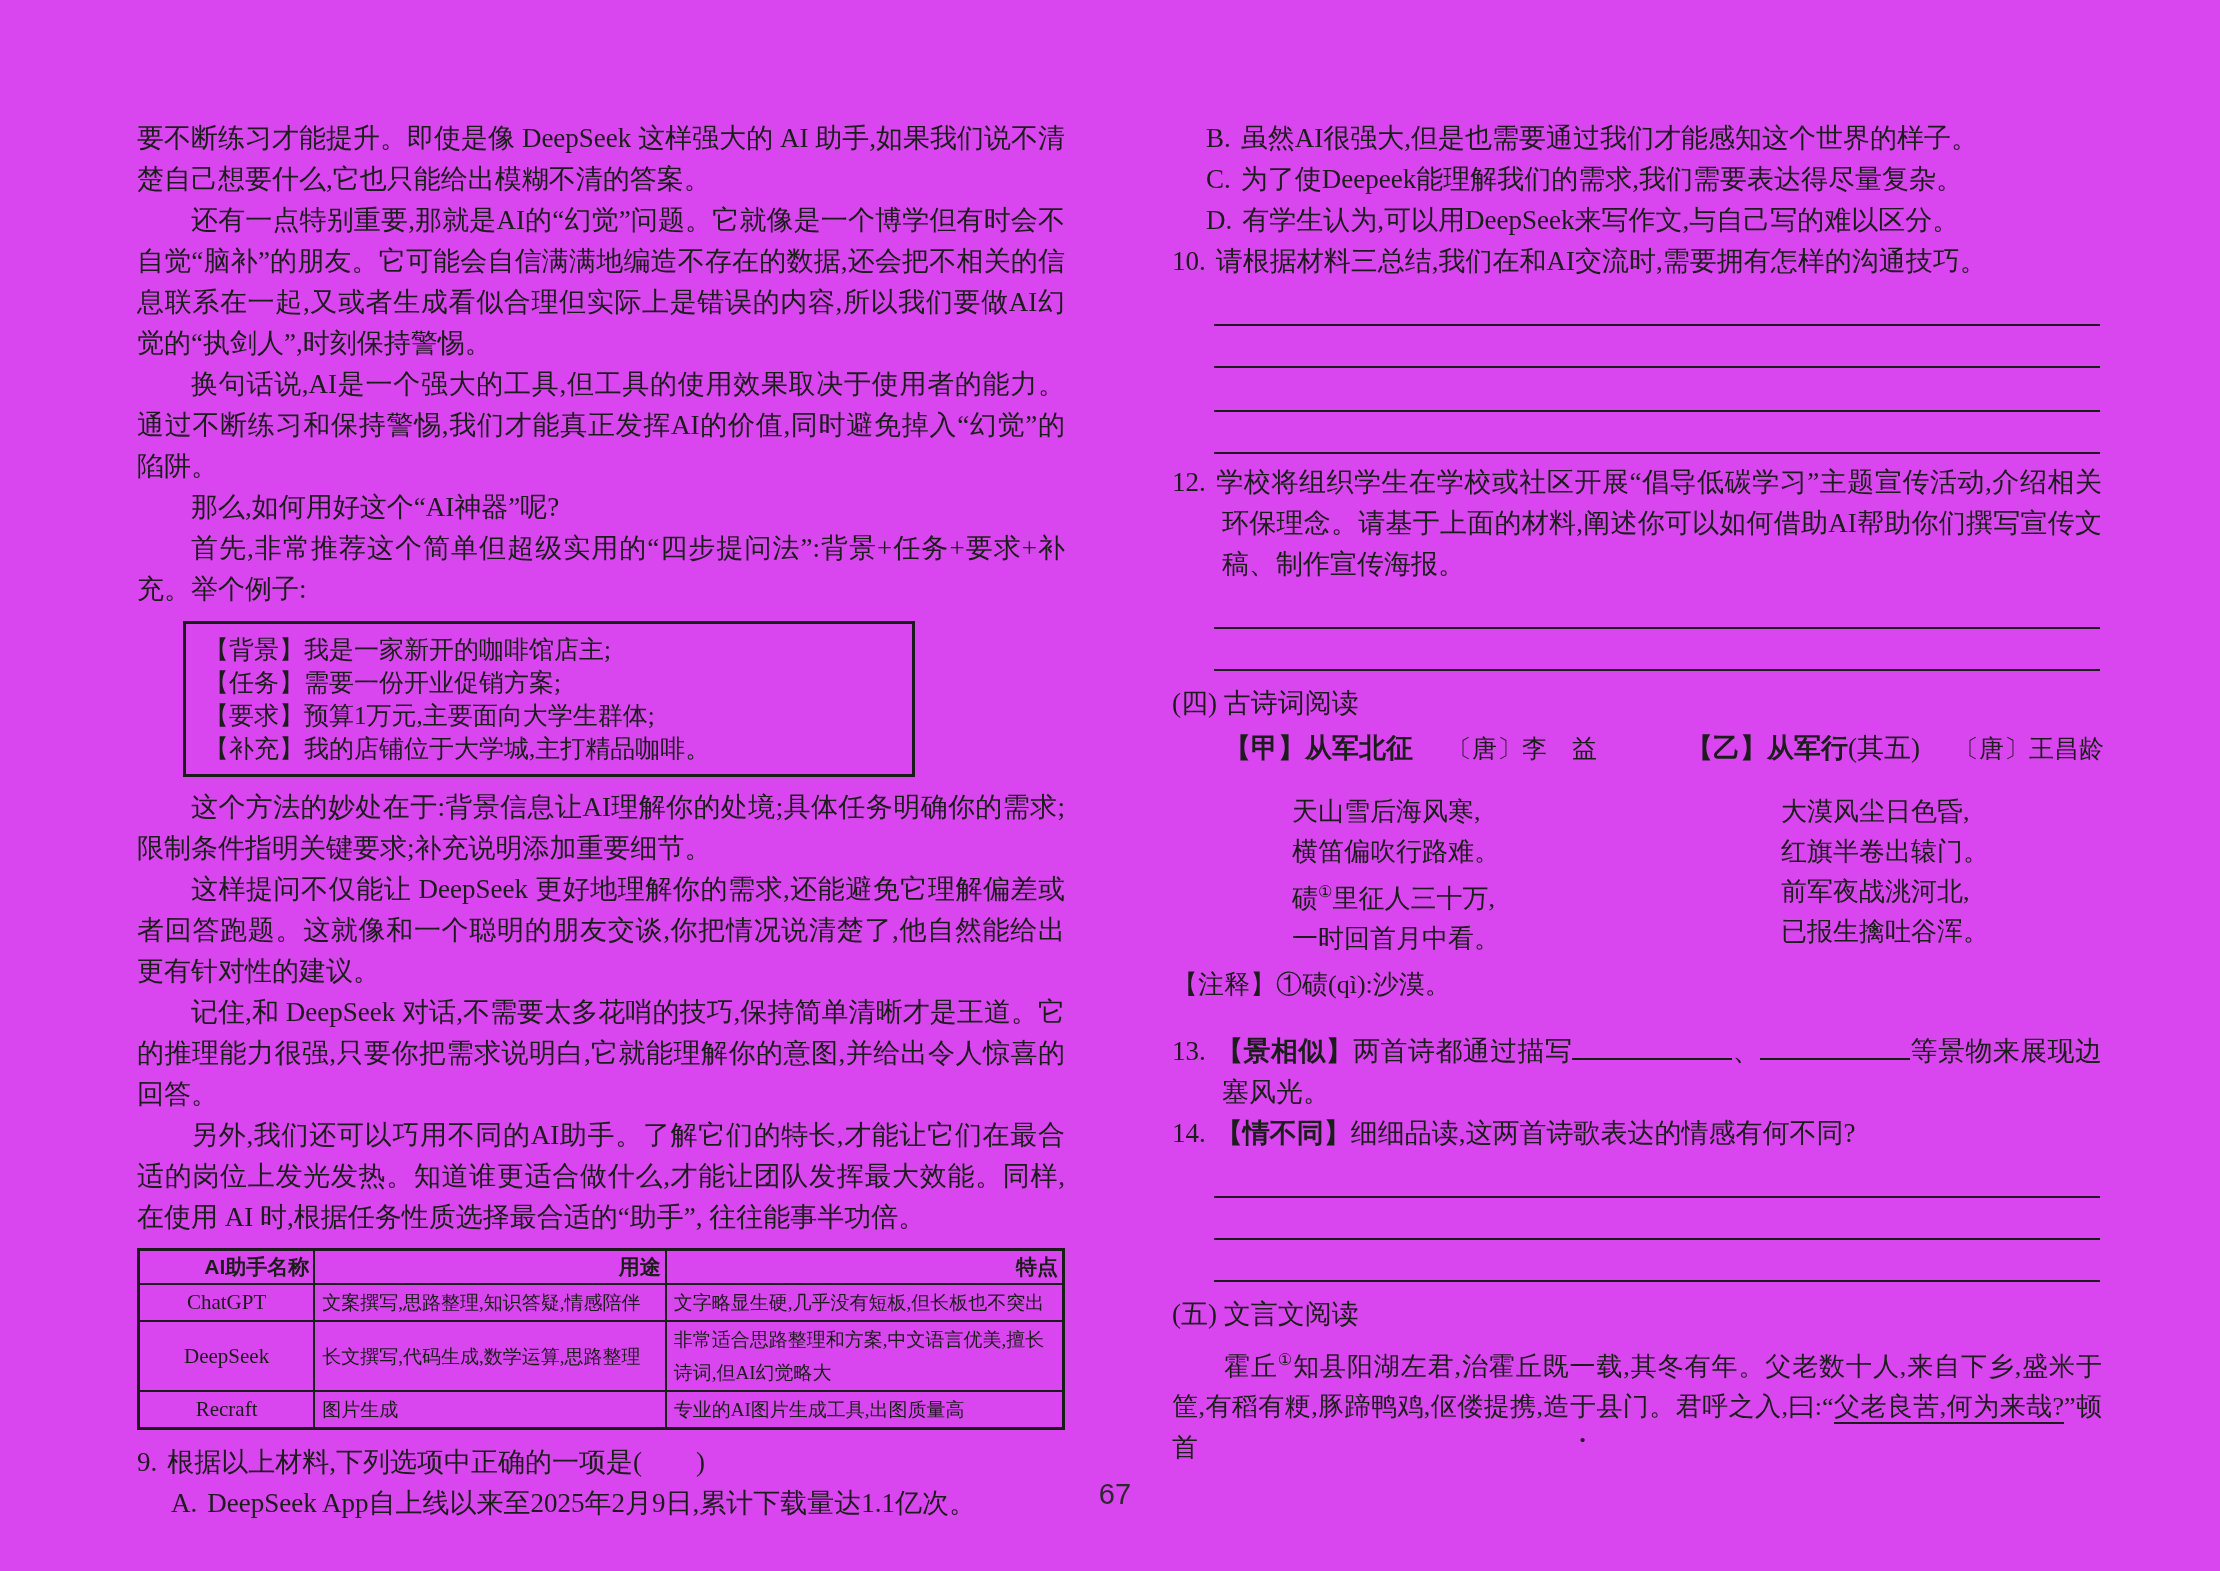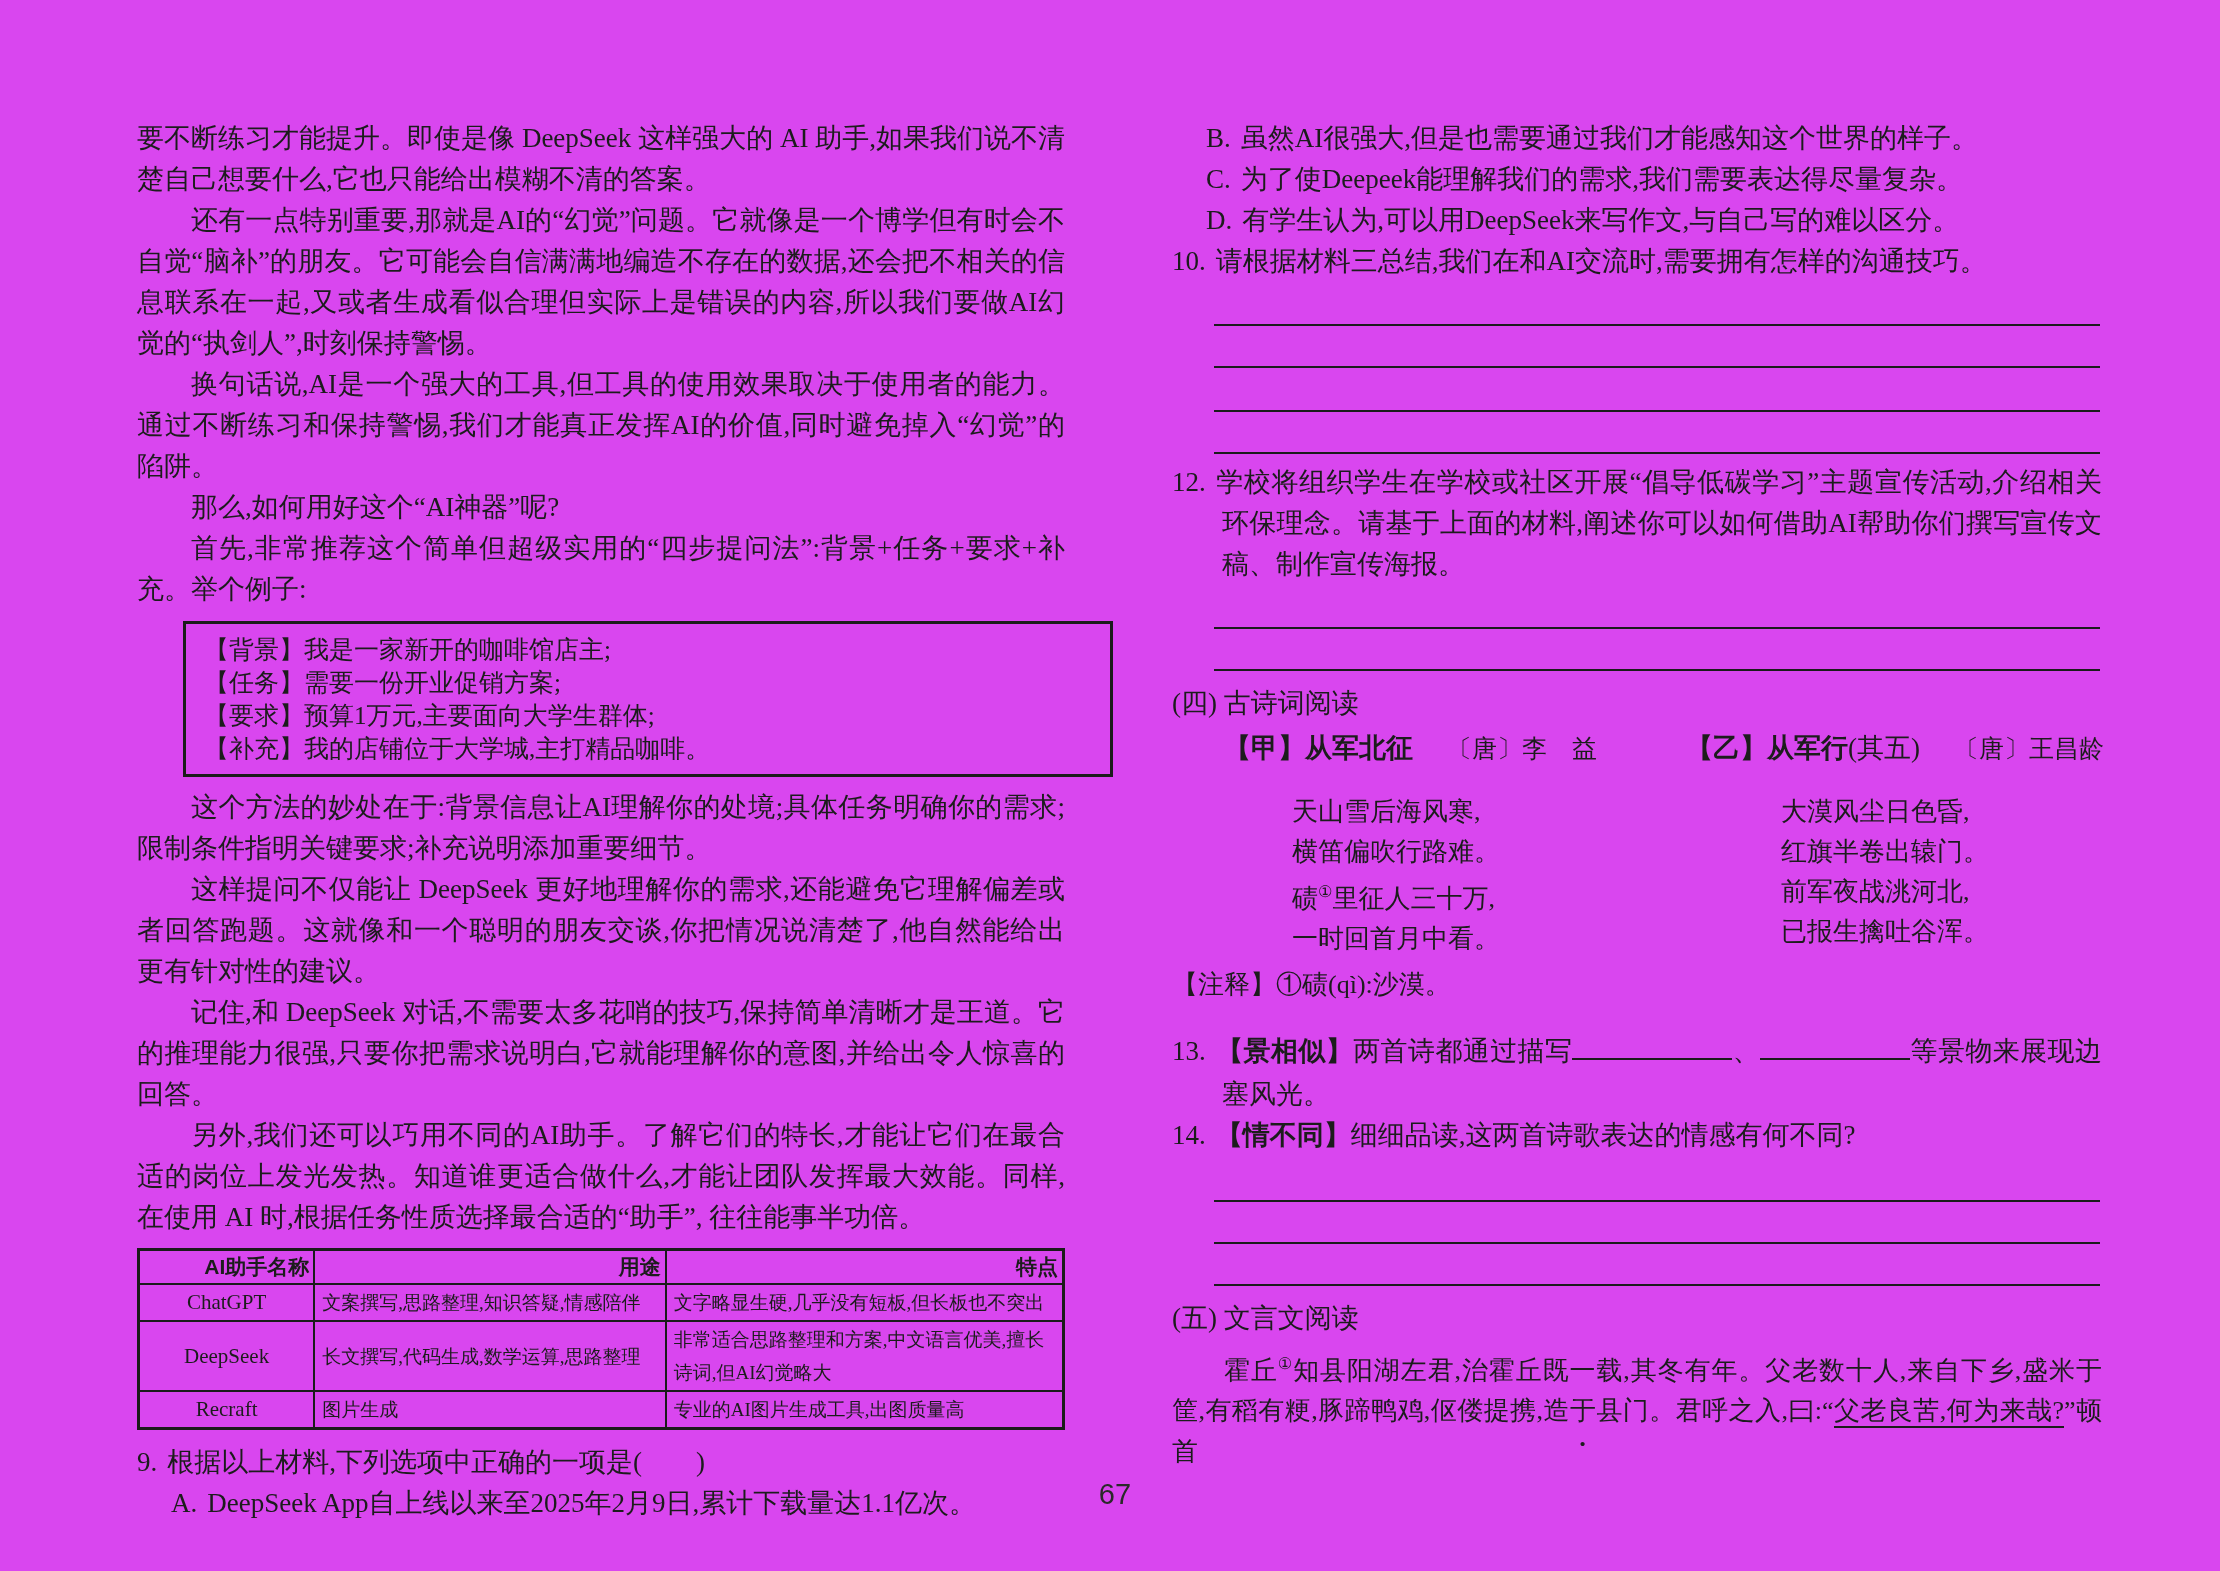--- a/index.html
+++ b/index.html
@@ -10,21 +10,21 @@
     padding-left:33px;
   }
   .col{position:absolute;top:118px;}
   .col-left{left:137px;width:928px;}
   .col-right{left:1172px;width:930px;}
   p.body{margin:0;font-size:27px;line-height:41px;text-align:justify;}
   p.indent{text-indent:2em;}
   
   .example-box{
     box-sizing:border-box;border:3px solid #1b1b1b;margin:11px 0 10px 46px;
-    width:930px;padding:9px 18px;
+    width:732px;padding:9px 18px;
   }
   .box-line{margin:0;font-size:25px;line-height:33px;}
   
   table.ai-table{
     width:100%;border-collapse:collapse;margin-top:10px;
     border:3px solid #1b1b1b;table-layout:fixed;
   }
   .ai-table th,.ai-table td{border:2px solid #1b1b1b;}
   .ai-table th{
     font-family:"Liberation Sans","DejaVu Sans",sans-serif;
@@ -33,21 +33,21 @@
   .ai-table td{font-size:19px;line-height:33px;padding:1px 7px;text-align:left;vertical-align:middle;}
   .ai-table td.cell-name{text-align:center;font-size:21px;font-family:"Liberation Serif","DejaVu Serif",serif;}
   .cw1{width:19%;} .cw2{width:38%;} .cw3{width:43%;}
   
   .qline{margin:0;font-size:27px;line-height:41px;}
   .q9{margin-top:12px;}
   .optA{margin-left:34px;}
   .opt{margin-left:34px;}
   .qitem{margin:0;font-size:27px;line-height:41px;padding-left:50px;text-indent:-50px;text-align:justify;}
   .qnum{margin-right:10px;}
-  .qtag{font-family:Liberation Mono, monospace;font-weight:bold;}
+  .qtag{font-family:Liberation Serif, serif;font-weight:bold;}
   .mt8{margin-top:8px;}
   
   .ans-group{margin-top:2px;}
   .ans-line{margin-left:42px;width:886px;height:40px;border-bottom:2px solid #1b1b1b;}
   
   .section-title{margin:10px 0 0 0;font-size:27px;line-height:44px;}
   
   .poem-block{display:flex;margin:2px 0 0 52px;}
   .poem-a{width:462px;flex:0 0 462px;}
   .poem-b{flex:1;}

